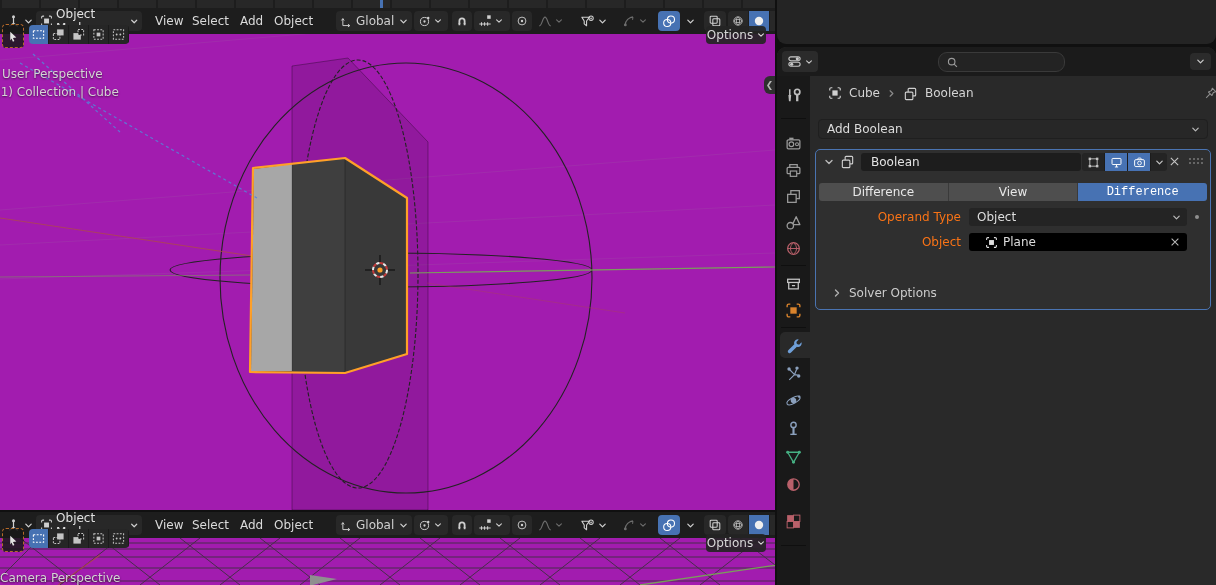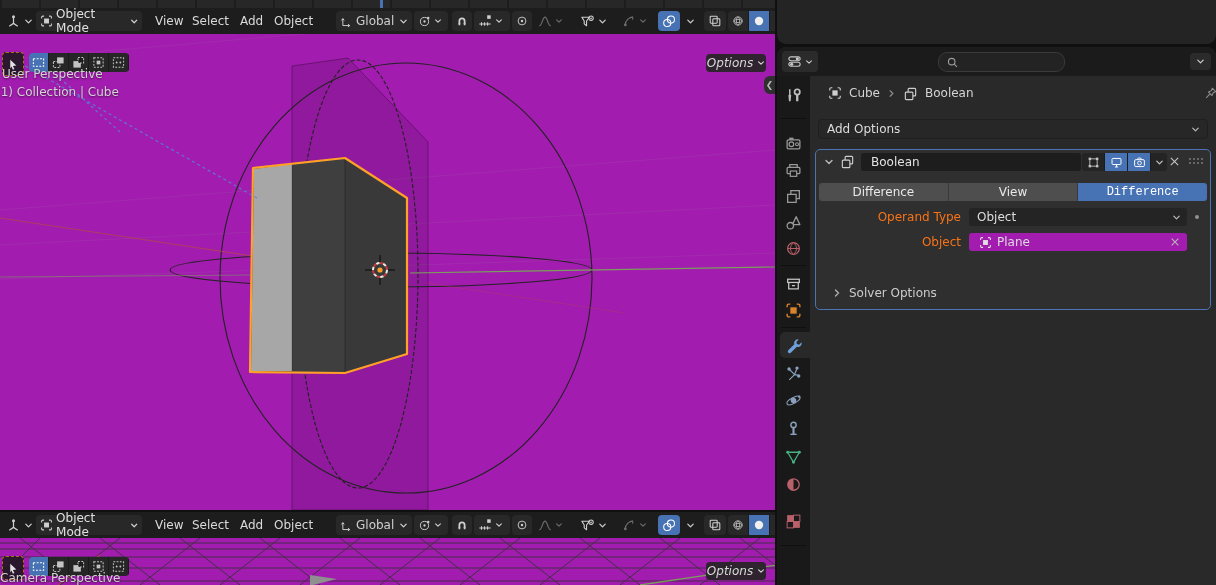--- a/index.html
+++ b/index.html
@@ -17,21 +17,21 @@
   #vp-top{top:8px;height:502px;}
   #vp-bottom{top:512px;height:73px;}
   .vph{position:absolute;left:0;top:0;width:775px;height:26px;background:#1d1d1d;}
   .vph .w{position:absolute;top:3px;height:20px;display:flex;align-items:center;gap:3px;
           padding:0 4px;border-radius:4px;color:#cfcfcf;}
   .vph .btnbg{background:#282828;}
   .vph .blue{background:#4772b3;color:#fff;}
   .vph .menu{position:absolute;top:0;height:26px;display:flex;align-items:center;
              padding:0 6px;color:#dadada;}
   .dim{opacity:.45;}
-  .vptools{position:absolute;top:44px;left:0;width:775px;height:24px;pointer-events:none;font-style:italic;}
+  .vptools{position:absolute;top:16px;left:0;width:775px;height:24px;pointer-events:none;}
   .toolbtn{position:absolute;left:2px;top:0;width:20px;height:22px;border:1px dashed #b4692a;
            border-radius:4px;background:rgba(24,24,24,.85);display:flex;align-items:center;justify-content:center;}
   .selgroup{position:absolute;left:29px;top:1px;display:flex;border-radius:4px;overflow:hidden;}
   .selbtn{width:19px;height:19px;background:#262626;display:flex;align-items:center;justify-content:center;
           color:#c4c4c4;border-right:1px solid #1b1b1b;}
   .selbtn.on{background:#4772b3;color:#fff;}
   .optbtn{position:absolute;left:706px;top:2px;width:60px;height:18px;background:rgba(36,36,36,.92);
           border-radius:4px;display:flex;align-items:center;justify-content:center;gap:4px;color:#d8d8d8;}
   .vplabel{position:absolute;color:#d4d4d4;text-shadow:0 1px 2px rgba(0,0,0,.55);font-size:12px;}
   .sidebar-handle{position:absolute;left:764px;top:68px;width:11px;height:18px;background:#2f2f2f;
@@ -65,21 +65,21 @@
   .seg{position:absolute;display:flex;border-radius:3px;overflow:hidden;height:18px;}
   .seg .s{flex:1;background:#4e4e4e;color:#e8e8e8;display:flex;align-items:center;justify-content:center;
      border-right:1px solid #3a3a3a;font-size:12px;}
   .seg .s:last-child{border-right:none;font-family:Liberation Mono, monospace;}
   .seg .s.on{background:#4772b3;color:#fff;}
   .prow{position:absolute;left:0;width:100%;height:18px;}
   .plabel{position:absolute;left:0;top:0;width:145px;height:18px;text-align:right;line-height:18px;color:#f97316;}
   .pfield{position:absolute;left:153px;top:0;width:218px;height:18px;border-radius:3px;box-sizing:border-box;
      display:flex;align-items:center;color:#dddddd;}
   .dd{background:#242424;padding-left:8px;}
-  .objf{background:#a21caf;padding-left:10px;gap:5px;}
+  .objf{background:#000000;padding-left:16px;gap:5px;}
   .dot{position:absolute;left:379px;top:7px;width:4px;height:4px;border-radius:50%;background:#909090;}
   .subpanel{position:absolute;left:16px;top:136px;display:flex;align-items:center;gap:7px;color:#cccccc;}
   .grip{display:grid;grid-template-columns:repeat(4,4px);grid-template-rows:repeat(2,4px);}
   .grip i{width:2px;height:2px;border-radius:50%;background:#7a7a7a;}
 </style>
 </head>
 <body>
 
 <svg width="0" height="0" style="position:absolute">
   <symbol id="i-chev" viewBox="0 0 10 10">
@@ -833,21 +833,21 @@
           <svg class="ic" width="15" height="15" style="color:#cfcfcf">
               <use href="#i-bool"></use>
             </svg>
           <span>Boolean</span>
           <svg class="ic" width="14" height="14" style="color:#8f8f8f;position:absolute;right:16px">
               <use href="#i-pin"></use>
             </svg>
         </div>
 
         <div id="addmod">
-          <span>Add Options</span>
+          <span>Add Boolean</span>
           <svg class="ic" width="9" height="9" style="margin-right:7px;color:#b8b8b8">
               <use href="#i-chev"></use>
             </svg>
         </div>
 
         <div id="panel">
 
           <div class="phrow">
             <svg class="ic abs" width="10" height="10" style="left:8px;top:7px;color:#b8b8b8">
                 <use href="#i-chev"></use>

